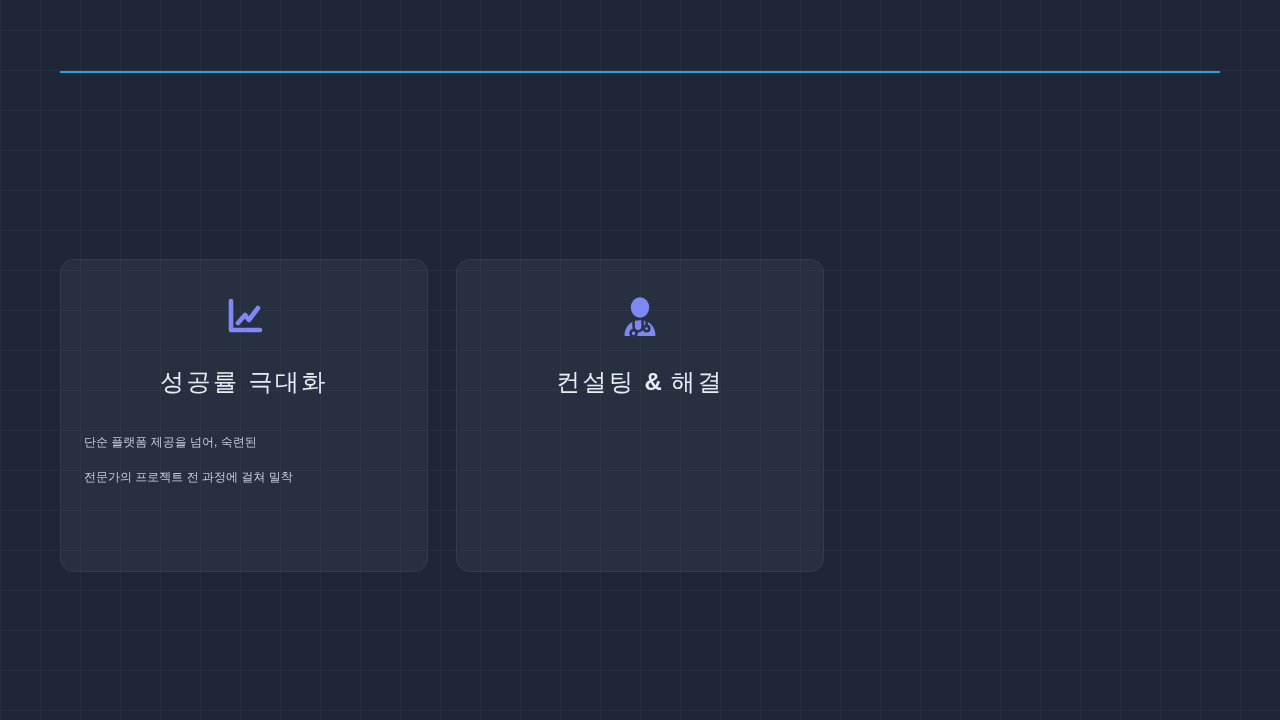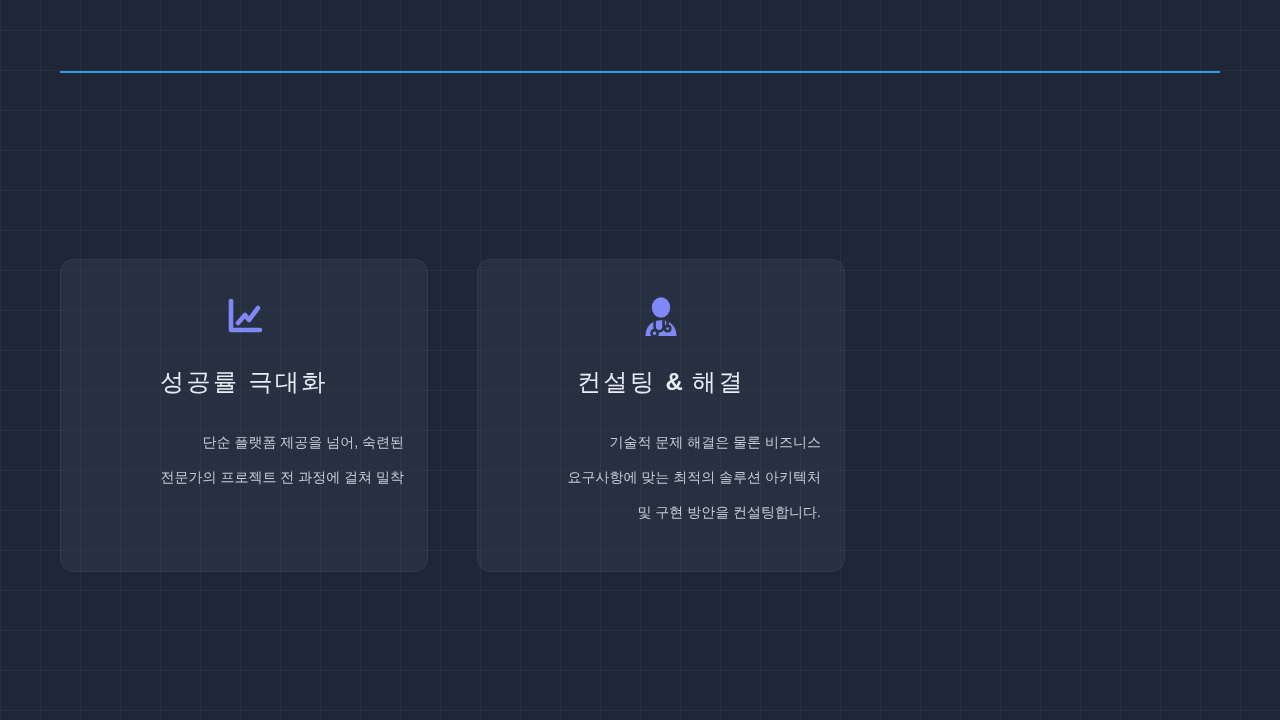--- a/index.html
+++ b/index.html
@@ -47,21 +47,21 @@
     height:2px;
     background:#2f9fe0;
   }
 
   
   #cards {
     position:absolute;
     left:60px; top:259px;
     width:1160px;
     display:flex;
-    gap:49px;
+    gap:28px;
   }
   .card {
     width:368px;
     height:313px;
     background:rgba(255,255,255,0.045);
     border:1px solid rgba(255,255,255,0.055);
     border-radius:14px;
     display:flex;
     flex-direction:column;
     align-items:center;
@@ -84,25 +84,25 @@
     line-height:30px;
     white-space:nowrap;
   }
   .card-title .amp {
     font-weight:700;
     letter-spacing:0px;
   }
   .card-body {
     margin-top:28px;
     width:320px;
-    font-size:14px;
+    font-size:12px;
     font-weight:400;
     color:#c5cbd8;
     line-height:35px;
-    text-align:right;
+    text-align:left;
   }
   .card-body .line { display:block; white-space:nowrap; }
 </style>
 </head>
 <body>
 
 <div id="grid-bg"></div>
 
 <div id="header">
   <div id="title-rule"></div>
@@ -131,21 +131,16 @@
         <path d="M6.5 41 C6.5 30.5 13.5 25.2 22 25.2 C30.5 25.2 37.5 30.5 37.5 41 Z" fill="#8088f5"></path>
         <path d="M15.6 26 V31.5 C15.6 34.4 17.9 36.2 20.1 36.2 C22.3 36.2 24.6 34.4 24.6 31.5 V26" stroke="#2a3446" stroke-width="2.6" fill="none" stroke-linecap="round"></path>
         <circle cx="15.6" cy="38.2" r="3.1" stroke="#2a3446" stroke-width="2.6" fill="none"></circle>
         <circle cx="28.6" cy="33.6" r="2.7" stroke="#2a3446" stroke-width="2.6" fill="none"></circle>
         <path d="M28.6 31 V26" stroke="#2a3446" stroke-width="2.6" stroke-linecap="round"></path>
       </svg>
     </div>
     <div class="card-title">
       <span>컨설팅 </span><span class="amp">&amp;</span><span> 해결</span>
     </div>
-    <div class="card-body">
-      <span class="line">기술적 문제 해결은 물론 비즈니스</span>
-      <span class="line">요구사항에 맞는 최적의 솔루션 아키텍처</span>
-      <span class="line">및 구현 방안을 컨설팅합니다.</span>
-    </div>
   </div>
 
 
 </div>
 
 </body></html>

